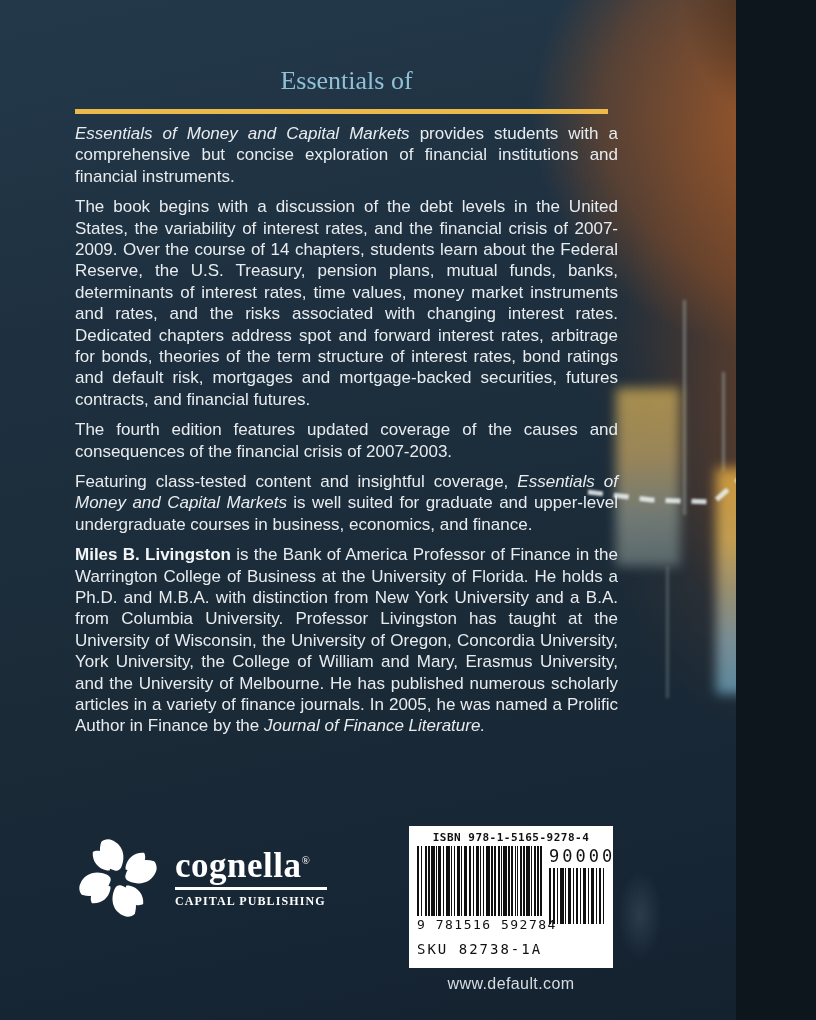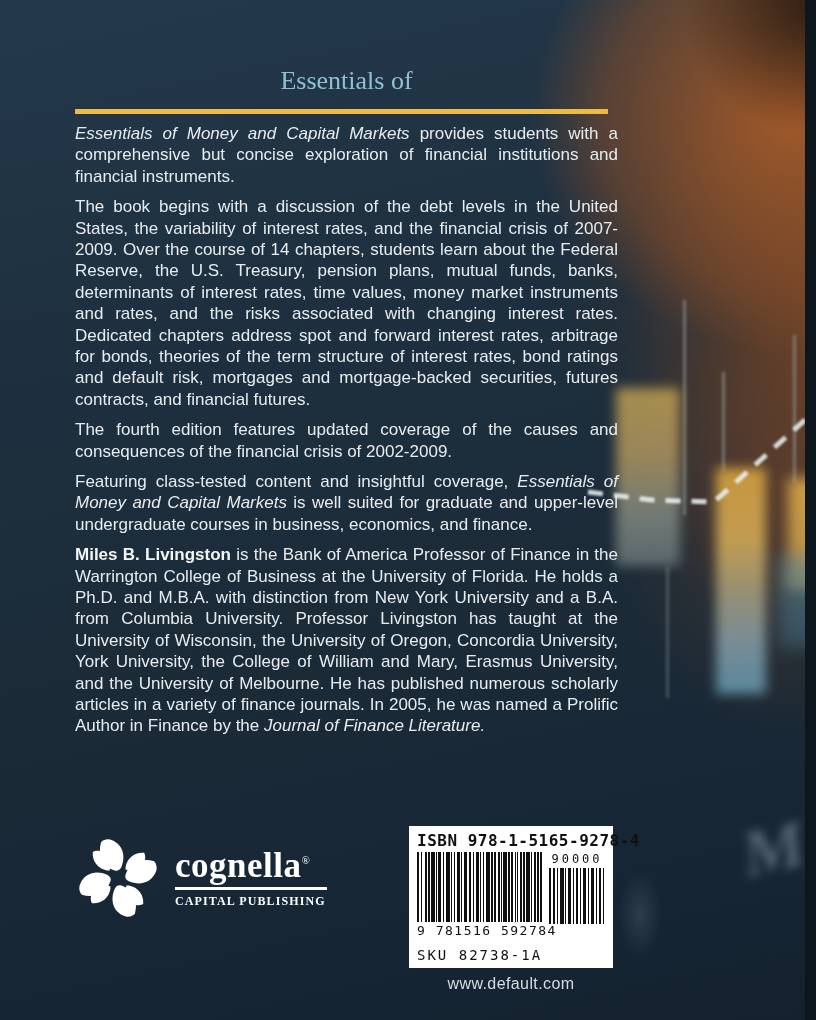--- a/index.html
+++ b/index.html
@@ -1,17 +1,17 @@
 <!DOCTYPE html>
 <html><head>
 <meta charset="utf-8">
 <style>
   html,body{margin:0;padding:0;background:#0d161d;}
   .cover{
-    position:relative;width:805px;height:1020px;overflow:hidden;
+    position:relative;width:736px;height:1020px;overflow:hidden;
     font-family:"Liberation Sans",sans-serif;
     background:linear-gradient(168deg,#23394a 0%,#1e3040 30%,#1b2b38 58%,#172634 84%,#142230 100%);
   }
   
   .bg-glow{position:absolute;inset:0;pointer-events:none;background:
     radial-gradient(circle 130px at 812px 4px, rgba(38,24,14,0.85), rgba(38,24,14,0) 100%),
     radial-gradient(ellipse 330px 300px at 795px 115px, rgba(168,92,41,0.92), rgba(150,82,38,0.45) 58%, rgba(150,82,38,0) 80%),
     radial-gradient(ellipse 260px 400px at 820px 340px, rgba(125,70,36,0.72), rgba(125,70,36,0) 76%),
     radial-gradient(ellipse 240px 280px at 795px 520px, rgba(115,68,40,0.42), rgba(115,68,40,0) 78%),
     radial-gradient(ellipse 430px 560px at 880px 250px, rgba(105,60,30,0.45), rgba(105,60,30,0) 75%),
@@ -49,27 +49,27 @@
   
   .logo{position:absolute;left:76px;top:836px;display:flex;align-items:flex-start;color:#fff;}
   .logo-flower{flex:0 0 auto;}
   .logo-text{margin-left:15px;padding-top:12px;font-family:Liberation Serif, serif;}
   .logo-word{font-size:35px;font-weight:700;line-height:1;letter-spacing:0.5px;}
   .logo-word sup{font-size:11px;font-weight:400;vertical-align:super;}
   .logo-underline{height:3px;background:#fff;width:152px;margin-top:4px;}
   .logo-tagline{margin-top:4px;font-size:12px;font-weight:700;letter-spacing:1.1px;}
   .barcode-box{position:absolute;left:409px;top:826px;width:204px;height:142px;background:#fff;
     color:#101010;font-family:"DejaVu Sans Mono",monospace;box-sizing:border-box;padding:5px 8px 0 8px;}
-  .isbn{font-size:16px;font-weight:700;letter-spacing:0.5px;text-align:center;white-space:nowrap;}
+  .isbn{font-size:11px;font-weight:700;letter-spacing:0.5px;text-align:center;white-space:nowrap;}
   .bars-row{display:flex;margin-top:2px;}
   .main-code{width:126px;}
   .bars-main{display:block;width:126px;height:70px;}
   .ean-digits{font-size:13px;letter-spacing:1.5px;text-align:center;margin-top:1px;white-space:nowrap;}
   .addon-code{width:56px;margin-left:6px;}
-  .price-code{font-size:12px;letter-spacing:3px;text-align:center;}
+  .price-code{font-size:17px;letter-spacing:3px;text-align:center;}
   .bars-addon{display:block;width:56px;height:56px;margin-top:2px;}
   .sku{font-size:14px;letter-spacing:2px;text-align:left;margin-top:9px;}
   .website{position:absolute;left:409px;top:975px;width:204px;text-align:center;
     color:#d5dde1;font-size:16px;letter-spacing:0.4px;}
 </style>
 </head>
 <body>
 
 <div class="cover">
 
@@ -88,21 +88,21 @@
   <div class="wm">M</div>
 
   <main class="content">
     <header class="title-block">
       <div class="series-title">Essentials of</div>
       <div class="rule"></div>
     </header>
     <section class="description">
       <p><i>Essentials of Money and Capital Markets</i> <span>provides students with a comprehensive but concise exploration of financial institutions and financial instruments.</span></p>
       <p>The book begins with a discussion of the debt levels in the United States, the variability of interest rates, and the financial crisis of 2007-2009. Over the course of 14 chapters, students learn about the Federal Reserve, the U.S. Treasury, pension plans, mutual funds, banks, determinants of interest rates, time values, money market instruments and rates, and the risks associated with changing interest rates. Dedicated chapters address spot and forward interest rates, arbitrage for bonds, theories of the term structure of interest rates, bond ratings and default risk, mortgages and mortgage-backed securities, futures contracts, and financial futures.</p>
-      <p>The fourth edition features updated coverage of the causes and consequences of the financial crisis of 2002-2009.</p>
+      <p>The fourth edition features updated coverage of the causes and consequences of the financial crisis of 2007-2003.</p>
       <p><span>Featuring class-tested content and insightful coverage,</span> <i>Essentials of Money and Capital Markets</i> <span>is well suited for graduate and upper-level undergraduate courses in business, economics, and finance.</span></p>
       <p class="bio"><b>Miles B. Livingston</b> <span>is the Bank of America Professor of Finance in the Warrington College of Business at the University of Florida. He holds a Ph.D. and M.B.A. with distinction from New York University and a B.A. from Columbia University. Professor Livingston has taught at the University of Wisconsin, the University of Oregon, Concordia University, York University, the College of William and Mary, Erasmus University, and the University of Melbourne. He has published numerous scholarly articles in a variety of finance journals. In 2005, he was named a Prolific Author in Finance by the</span> <i>Journal of Finance Literature.</i></p>
     </section>
   </main>
 
   <div class="logo">
     <svg class="logo-flower" viewBox="-50 -50 100 100" width="84" height="84">
       <defs>
         <g id="petalpair" fill="#ffffff">
           <path d="M -4 -9 C -17 -13 -25 -27 -20 -43 C -17 -46 -11 -47 -7 -45 C 5 -40 10 -27 4 -13 C 2 -9 -1 -8 -4 -9 Z"></path>

